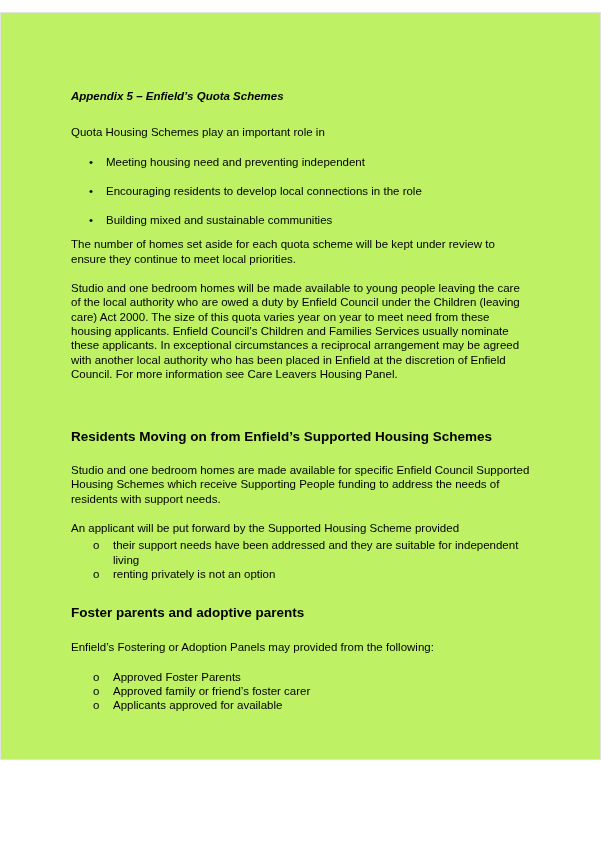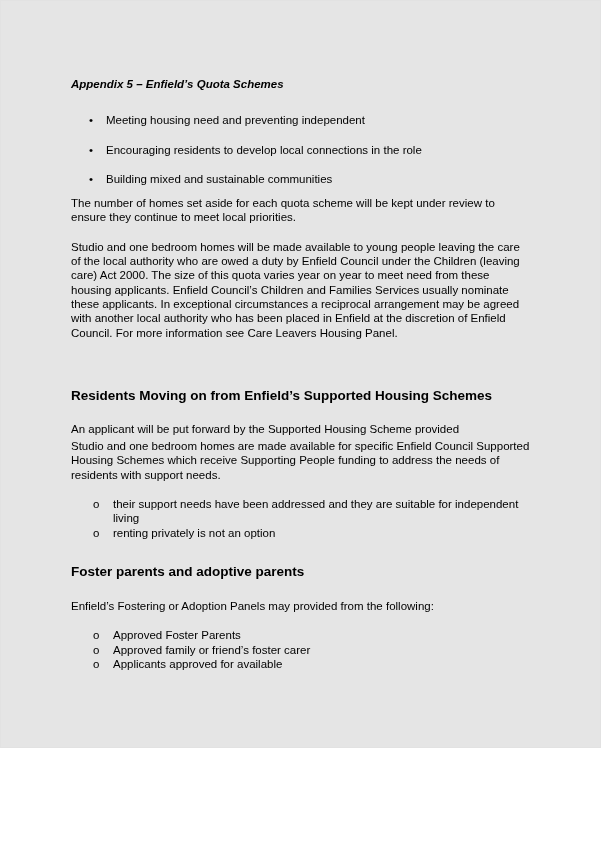--- a/index.html
+++ b/index.html
@@ -3,22 +3,22 @@
 <meta charset="utf-8">
 <style>
   * { margin: 0; padding: 0; box-sizing: border-box; }
   html, body { background: #ffffff; }
   body { font-family: "Liberation Sans", sans-serif; }
 
   .page {
     position: relative;
     width: 601px;
     height: 748px;
-    margin: 0 auto;
-    background: #e5e5e5;
+    margin: 12px auto;
+    background: #bef264;
     border: 1px solid #e2e2e2;
     color: #000000;
     overflow: hidden;
   }
 
   .content {
     position: absolute;
     top: 76px;
     left: 70px;
     right: 69px;
@@ -78,20 +78,21 @@
   }
 </style>
 </head>
 <body>
 
 <div class="page">
   <div class="content">
 
     <h1 class="appendix-title">Appendix 5 – Enfield’s Quota Schemes</h1>
 
+    <p class="body">Quota Housing Schemes play an important role in</p>
 
     <ul class="bullets l1">
       <li>
         <span class="glyph">•</span>
         <span class="bullet-text">Meeting housing need and preventing independent</span>
       </li>
       <li>
         <span class="glyph">•</span>
         <span class="bullet-text">Encouraging residents to develop local connections in the role</span>
       </li>
@@ -99,22 +100,22 @@
         <span class="glyph">•</span>
         <span class="bullet-text">Building mixed and sustainable communities</span>
       </li>
     </ul>
 
     <p class="body">The number of homes set aside for each quota scheme will be kept under review to ensure they continue to meet local priorities.</p>
 
     <p class="body">Studio and one bedroom homes will be made available to young people leaving the care of the local authority who are owed a duty by Enfield Council under the Children (leaving care) Act 2000.  The size of this quota varies year on year to meet need from these housing applicants.  Enfield Council’s Children and Families Services usually nominate these applicants.  In exceptional circumstances a reciprocal arrangement may be agreed with another local authority who has been placed in Enfield at the discretion of Enfield Council. For more information see Care Leavers Housing Panel.</p>
 
     <h2 class="section-heading sp-b">Residents Moving on from Enfield’s Supported Housing Schemes</h2>
+    <p class="body">Studio and one bedroom homes are made available for specific Enfield Council Supported Housing Schemes which receive Supporting People funding to address the needs of residents with support needs.</p>
     <p class="body tight">An applicant will be put forward by the Supported Housing Scheme provided</p>
-    <p class="body">Studio and one bedroom homes are made available for specific Enfield Council Supported Housing Schemes which receive Supporting People funding to address the needs of residents with support needs.</p>
 
     <ul class="bullets l2">
       <li>
         <span class="glyph">o</span>
         <span class="bullet-text">their support needs have been addressed and they are suitable for independent living</span>
       </li>
       <li>
         <span class="glyph">o</span>
         <span class="bullet-text">renting privately is not an option</span>
       </li>

